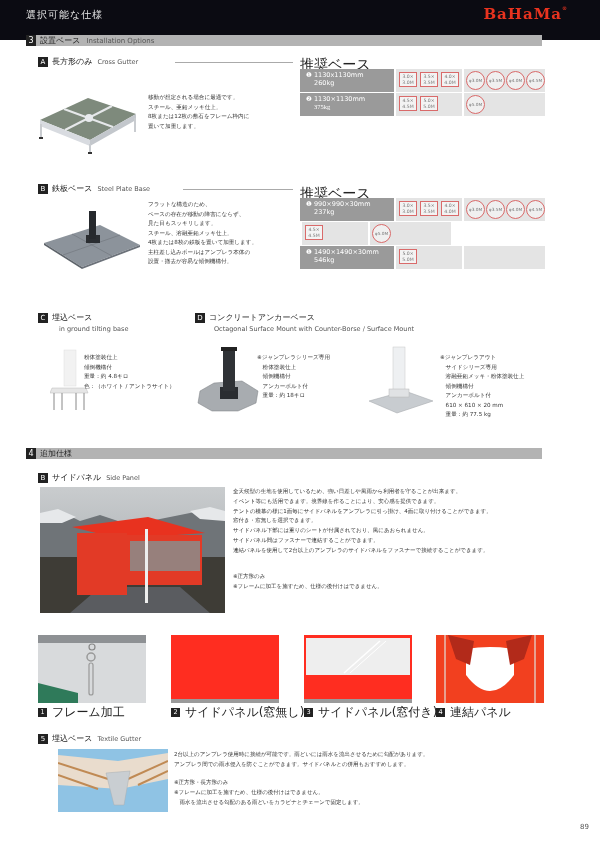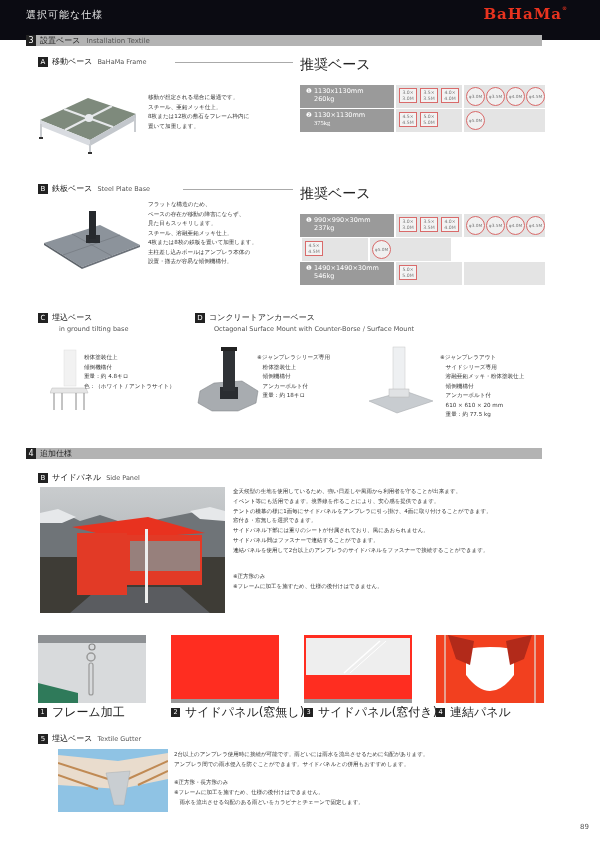--- a/index.html
+++ b/index.html
@@ -21,21 +21,21 @@
   .sub-title { font-size: 8px; color: #222; }
   .sub-en { font-size: 6.5px; color: #555; margin-left: 5px; }
   .sub-rule { position: absolute; height: 1px; background: #aaa; }
 
   .desc { position: absolute; font-size: 5.6px; line-height: 9.5px; color: #333; white-space: nowrap; }
   .desc div { white-space: nowrap; }
 
   .photo { position: absolute; }
 
   .rec-title { position: absolute; font-size: 14px; color: #222; }
-  .rec-table { position: absolute; margin-top: 16px; }
+  .rec-table { position: absolute; }
   .rec-row { display: flex; height: 23px; margin-bottom: 1px; }
   .rec-spec { width: 94px; background: #9a9a9a; color: #fff; font-size: 6.5px; padding: 2px 0 0 6px; line-height: 8px; }
   .rec-squares { width: 68px; background: #e4e4e4; border-left: 2px solid #fff; display: flex; padding: 3px 0 0 3px; gap: 3px; }
   .rec-rounds { width: 83px; background: #e4e4e4; border-left: 2px solid #fff; display: flex; padding: 2px 0 0 2px; gap: 1px; }
   .sq-tag { width: 18px; height: 15px; border: 1px solid #d96a6a; color: #777; font-size: 4.6px; line-height: 6px; text-align: center; padding-top: 1px; background: #f3f3f3; }
   .rd-tag { width: 19px; height: 19px; border: 1px solid #d96a6a; border-radius: 50%; color: #777; font-size: 4.3px; line-height: 17px; text-align: center; background: #f0f0f0; }
 
   .panel-thumb { position: absolute; top: 635px; width: 108px; height: 68px; }
   .panel-cap { position: absolute; top: 704px; display: flex; align-items: center; }
   .cap-num { width: 9px; height: 9px; background: #222; color: #fff; font-size: 6.5px; text-align: center; line-height: 9px; margin-right: 5px; }
@@ -46,27 +46,27 @@
 </head>
 <body>
 
 <div class="header">
   <div class="header-title">選択可能な仕様</div>
   <div class="brand-logo"><span>BaHaMa</span><sup>®</sup></div>
 </div>
 
 <div class="section-bar" style="top:35px;">
   <div class="section-num">3</div>
-  <div class="section-label"><span>設置ベース</span><span class="en">Installation Textile</span></div>
+  <div class="section-label"><span>設置ベース</span><span class="en">Installation Options</span></div>
 </div>
 
 <div class="sub-heading" style="left:38px; top:56px;">
   <div class="sub-letter">A</div>
-  <span class="sub-title">移動ベース</span>
-  <span class="sub-en">BaHaMa Frame</span>
+  <span class="sub-title">長方形のみ</span>
+  <span class="sub-en">Cross Gutter</span>
 </div>
 <div class="sub-rule" style="left:175px; top:62px; width:118px;"></div>
 
 <svg class="photo" style="left:38px; top:80px;" width="100" height="75" viewBox="0 0 100 75">
   <polygon points="2,40 50,18 98,34 52,60" fill="#7e8a7c"></polygon>
   <polygon points="2,40 52,60 52,66 2,46" fill="#d8dbe0"></polygon>
   <polygon points="52,60 98,34 98,40 52,66" fill="#c3c7cc"></polygon>
   <line x1="26" y1="29" x2="75" y2="47" stroke="#e6e8ea" stroke-width="2"></line>
   <line x1="74" y1="26" x2="27" y2="50" stroke="#e6e8ea" stroke-width="2"></line>
   <circle cx="51" cy="38" r="4" fill="#e8eaed"></circle>

